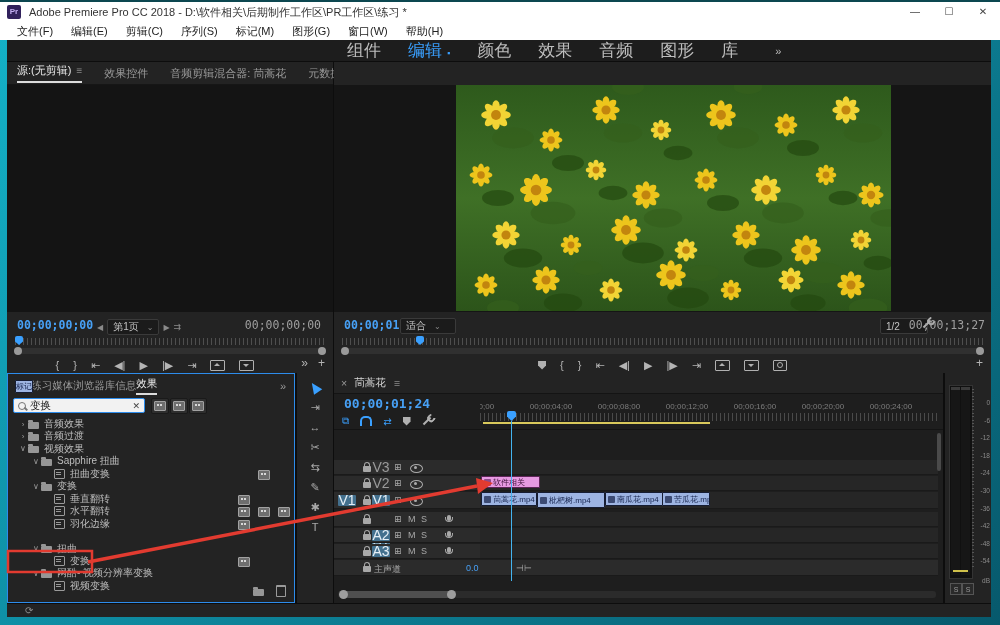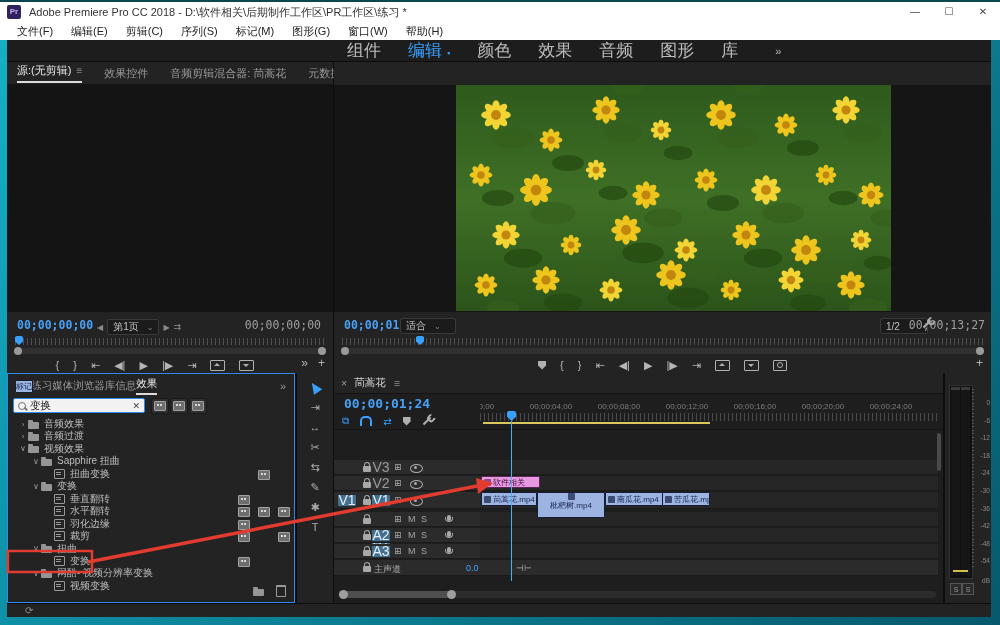--- a/index.html
+++ b/index.html
@@ -736,27 +736,20 @@
             <span class="mi mi-badge tree-badge" style="left: 228px;"></span>
           </div>
           <div class="trow2" style="top: 87.15px; padding-left: 34px;">
             <span style="width: 10px; display: inline-block;"></span>
             <span class="mi mi-effect"></span>
             <span class="lbl">水平翻转</span>
             <span class="mi mi-badge tree-badge" style="left: 228px;"></span>
             <span class="mi mi-badge tree-badge" style="left: 248px;"></span>
             <span class="mi mi-badge tree-badge" style="left: 268px;"></span>
           </div>
-          <div class="trow2" style="top: 112.05px; padding-left: 34px;">
-            <span style="width: 10px; display: inline-block;"></span>
-            <span class="mi mi-effect"></span>
-            <span class="lbl">裁剪</span>
-            <span class="mi mi-badge tree-badge" style="left: 228px;"></span>
-            <span class="mi mi-badge tree-badge" style="left: 268px;"></span>
-          </div>
           <div class="trow2" style="top: 124.5px; padding-left: 21px;">
             <div class="chev">∨</div>
             <span class="mi mi-folder"></span>
             <span class="lbl">扭曲</span>
           </div>
           <div class="trow2" style="top: 136.95px; padding-left: 34px;">
             <span style="width: 10px; display: inline-block;"></span>
             <span class="mi mi-effect"></span>
             <span class="lbl">变换</span>
             <span class="mi mi-badge tree-badge" style="left: 228px;"></span>
@@ -874,21 +867,21 @@
             <div class="thd-txt" style="left: 182px; top: 3px;">⊣⊢</div>
           </div>
           <div class="clip adj" style="left: 147px; top: 103px; width: 59px; height: 12px;">
             <span class="fx"></span>
             <span>软件相关</span>
           </div>
           <div class="clip" style="left: 147px; top: 119px; width: 56px; height: 14px;">
             <span class="fx"></span>
             <span>茼蒿花.mp4</span>
           </div>
-          <div class="clip" style="left: 203px; top: 119px; width: 68px; height: 26px; flex-direction: column;">
+          <div class="clip" style="left: 203px; top: 119px; width: 68px; height: 16px;">
             <span class="fx"></span>
             <span>枇杷树.mp4</span>
           </div>
           <div class="clip" style="left: 271px; top: 119px; width: 58px; height: 14px;">
             <span class="fx"></span>
             <span>南瓜花.mp4</span>
           </div>
           <div class="clip" style="left: 328px; top: 119px; width: 48px; height: 14px;">
             <span class="fx"></span>
             <span>苦瓜花.mp4</span>

